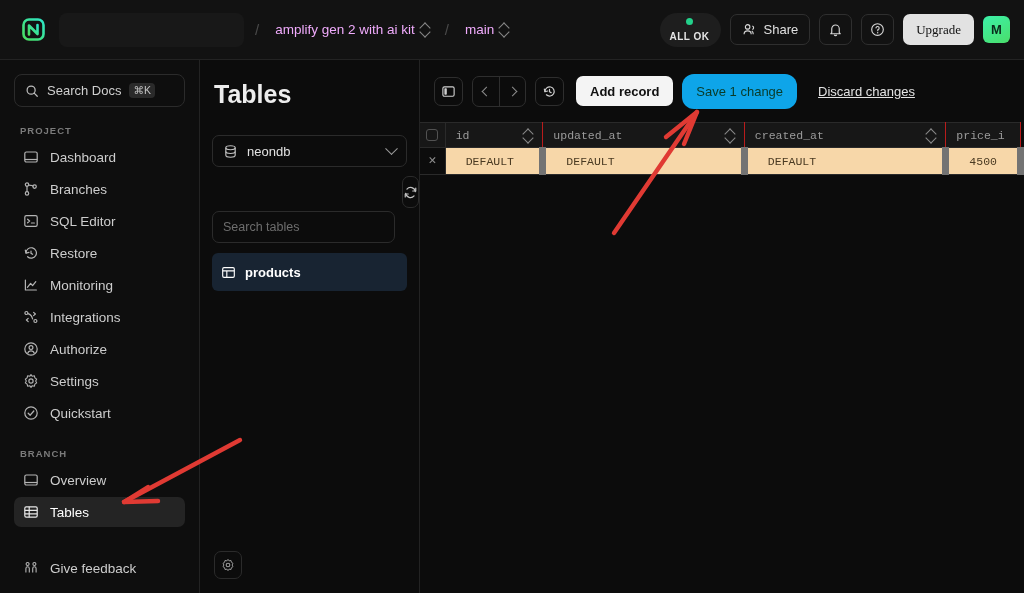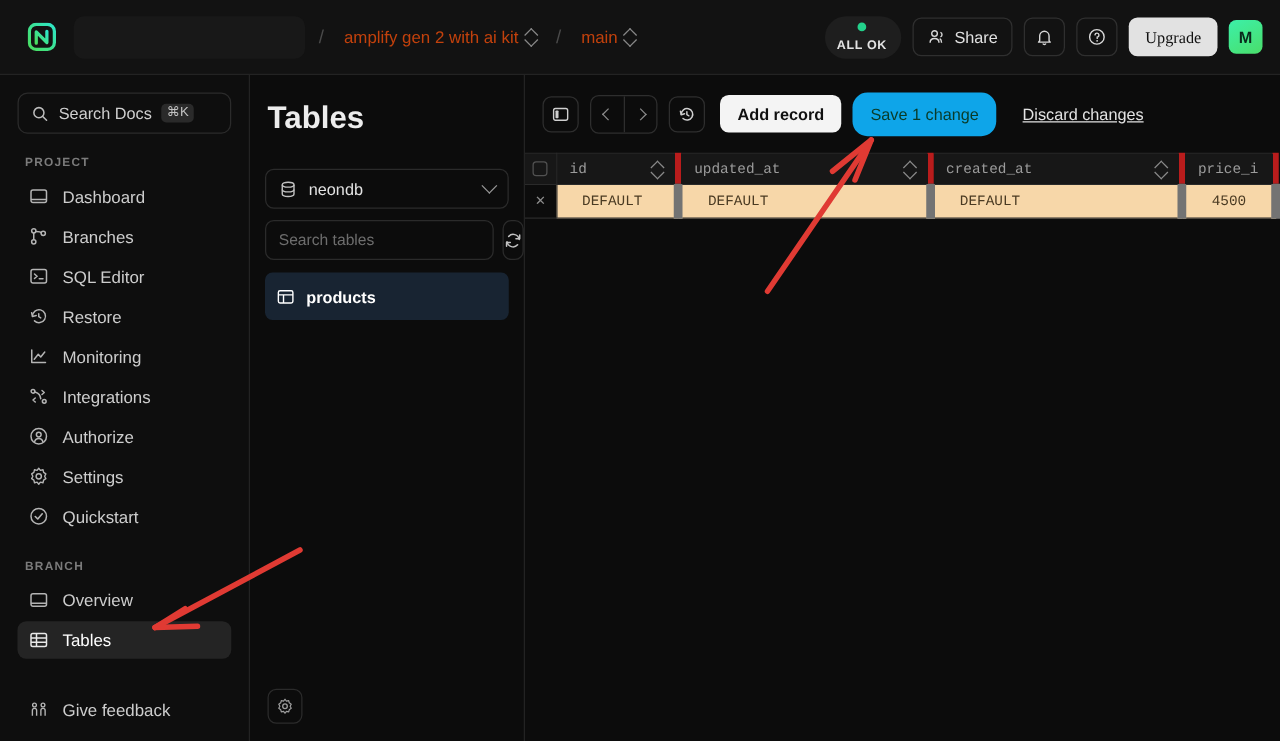--- a/index.html
+++ b/index.html
@@ -35,21 +35,21 @@
     width: 185px; height: 34px;
     border-radius: 8px;
     background: #181818;
   }
   .crumb-sep {
     color: #4a4a4a; font-size: 15px;
     margin: 0 11px; user-select: none;
   }
   .crumb {
     display: flex; align-items: center; gap: 6px;
-    color: #c2410c; font-size: 13.5px;
+    color: #f0abfc; font-size: 13.5px;
     padding: 4px 5px; border-radius: 5px;
   }
   .chev-ud {
     display: inline-block; width: 8px; height: 13px;
     position: relative; opacity: .72;
   }
   .chev-ud::before, .chev-ud::after {
     content: ""; position: absolute; left: 0;
     width: 7px; height: 7px;
     border-left: 1.3px solid #b6b6b6; border-top: 1.3px solid #b6b6b6;
@@ -174,20 +174,21 @@
     transform: rotate(45deg) translate(-2px,-2px);
   }
   .search-row { display: flex; gap: 7px; margin-bottom: 10px; }
   .tbl-search {
     flex: 1; height: 32px;
     background: transparent;
     border: 1px solid #2b2b2b; border-radius: 7px;
     color: #ddd; font-size: 12.5px; padding: 0 10px;
     font-family: "Liberation Sans", sans-serif;
     outline: none;
+    margin-top: 35px;
   }
   .tbl-search::placeholder { color: #6d6d6d; }
   .refresh-btn {
     width: 32px; height: 32px;
     border: 1px solid #2b2b2b; border-radius: 7px;
     background: transparent; cursor: pointer;
     display: flex; align-items: center; justify-content: center;
   }
   .tbl-item {
     display: flex; align-items: center; gap: 9px;
@@ -252,21 +253,21 @@
     padding: 0 6px; margin-left: 6px;
   }
 
   .grid { flex: 1; overflow: hidden; position: relative; }
   .grid table { border-collapse: collapse; table-layout: fixed; }
   .grid th {
     background: #171717; height: 25px;
     color: #9b9b9b; font-size: 11.5px; font-weight: normal;
     font-family: "Liberation Mono", monospace;
     text-align: left; padding: 0 10px;
-    border-right: 5px solid #b91c1c;
+    border-right: 1px solid #b91c1c;
     border-top: 1px solid #2a2a2a;
     border-bottom: 1px solid #2a2a2a;
     position: relative;
   }
   .th-inner { display: flex; align-items: center; }
   .th-sort { margin-left: auto; }
   .grid td {
     height: 26px;
     font-family: "Liberation Mono", monospace;
     font-size: 11.5px;

